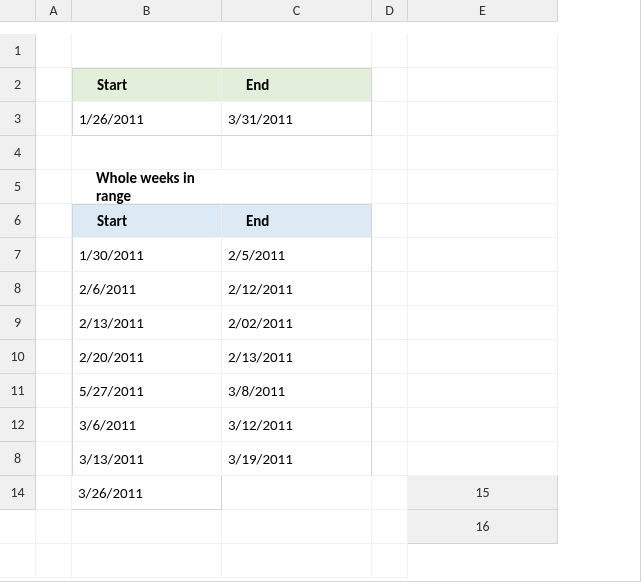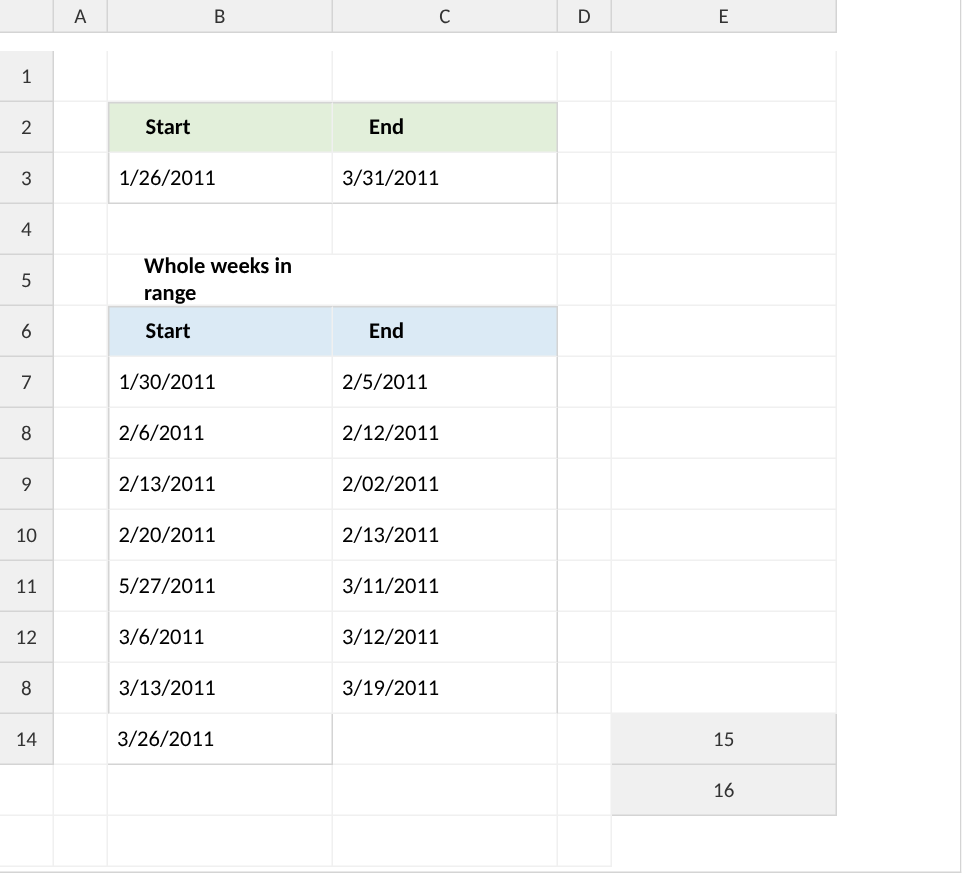--- a/index.html
+++ b/index.html
@@ -142,21 +142,21 @@
   <div class="rowhdr">10</div>
   <div class="cell"></div>
   <div class="cell bl">2/20/2011</div>
   <div class="cell br">2/13/2011</div>
   <div class="cell"></div>
   <div class="cell"></div>
 
   <div class="rowhdr">11</div>
   <div class="cell"></div>
   <div class="cell bl">5/27/2011</div>
-  <div class="cell br">3/11/2011</div>
+  <div class="cell br">3/8/2011</div>
   <div class="cell"></div>
   <div class="cell"></div>
 
   <div class="rowhdr">12</div>
   <div class="cell"></div>
   <div class="cell bl">3/6/2011</div>
   <div class="cell br">3/12/2011</div>
   <div class="cell"></div>
   <div class="cell"></div>
 

